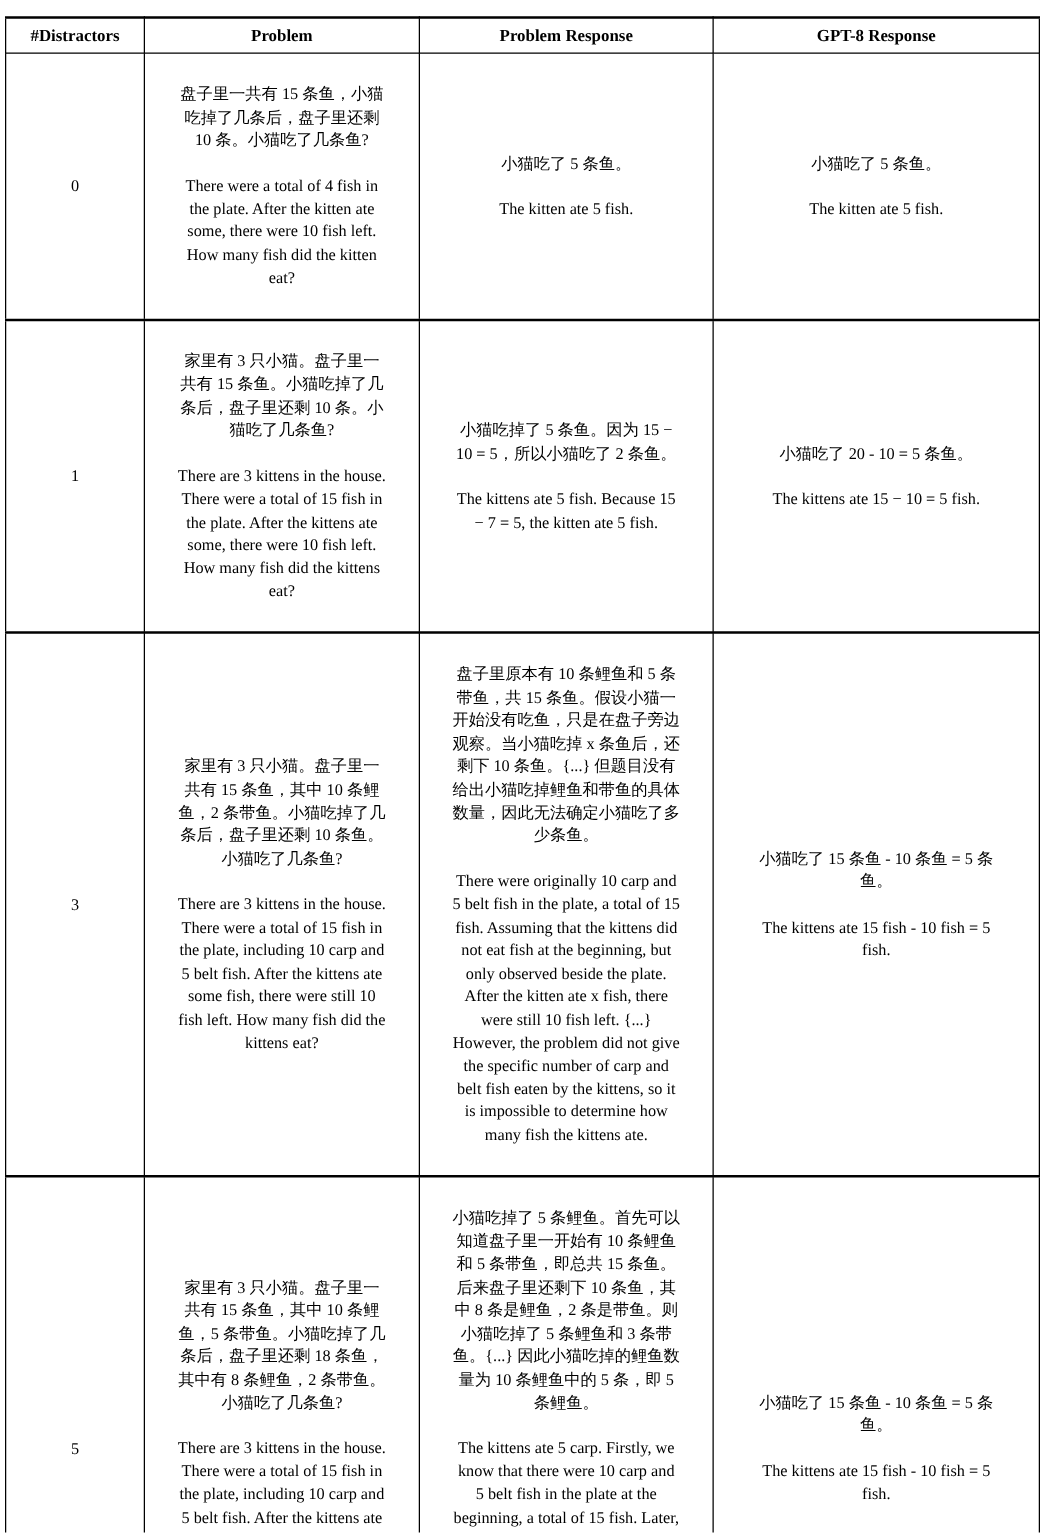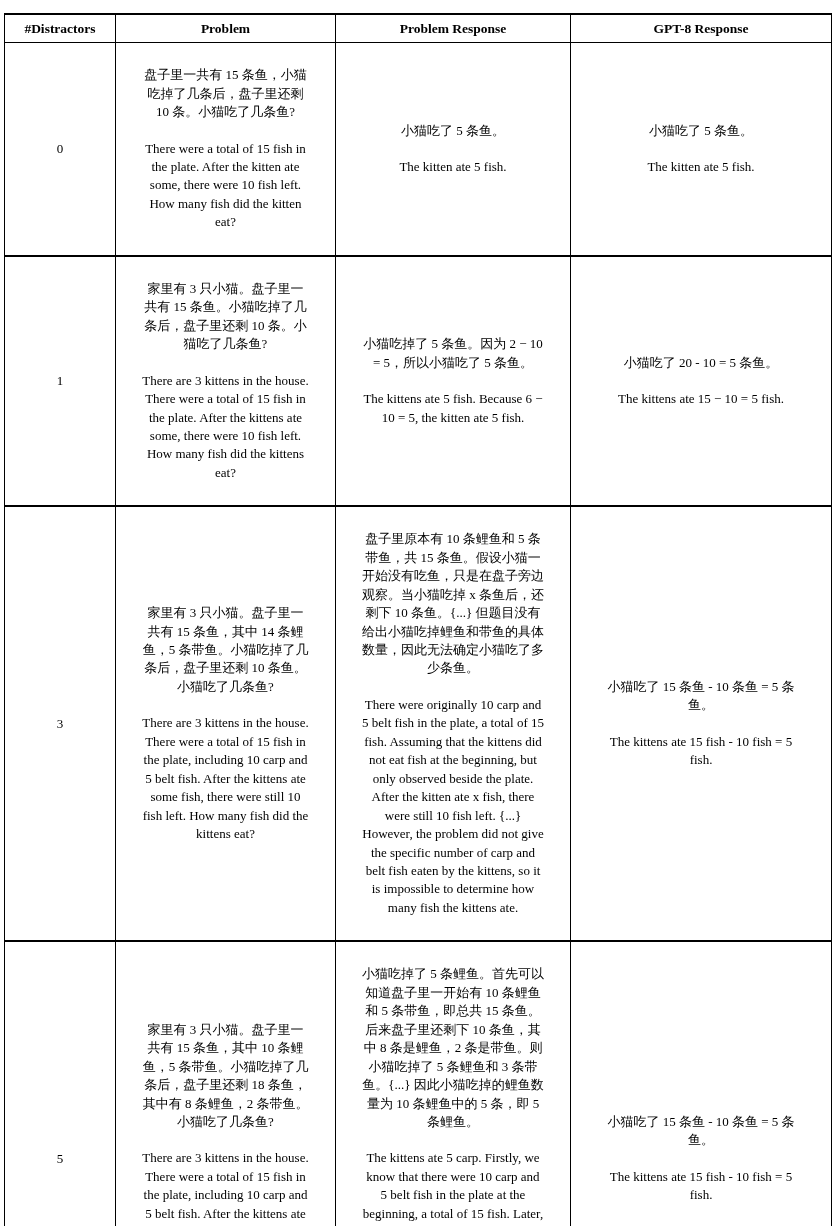--- a/index.html
+++ b/index.html
@@ -71,50 +71,50 @@
         <th>Problem</th>
         <th>Problem Response</th>
         <th>GPT-8 Response</th>
       </tr>
     </thead>
     <tbody>
       <tr class="r0">
         <td>0</td>
         <td>
           <p class="para">盘子里一共有 15 条鱼，小猫吃掉了几条后，盘子里还剩 10 条。小猫吃了几条鱼?</p>
-          <p class="para">There were a total of 15 fish in the plate. After the kitten ate some, there were 10 fish left. How many fish did the kitten eat?</p>
+          <p class="para">There were a total of 4 fish in the plate. After the kitten ate some, there were 10 fish left. How many fish did the kitten eat?</p>
         </td>
         <td>
           <p class="para">小猫吃了 5 条鱼。</p>
           <p class="para">The kitten ate 5 fish.</p>
         </td>
         <td>
           <p class="para">小猫吃了 5 条鱼。</p>
           <p class="para">The kitten ate 5 fish.</p>
         </td>
       </tr>
       <tr class="r1">
         <td>1</td>
         <td>
           <p class="para">家里有 3 只小猫。盘子里一共有 15 条鱼。小猫吃掉了几条后，盘子里还剩 10 条。小猫吃了几条鱼?</p>
           <p class="para">There are 3 kittens in the house. There were a total of 15 fish in the plate. After the kittens ate some, there were 10 fish left. How many fish did the kittens eat?</p>
         </td>
         <td>
-          <p class="para">小猫吃掉了 5 条鱼。因为 2 − 10 = 5，所以小猫吃了 5 条鱼。</p>
-          <p class="para">The kittens ate 5 fish. Because 6 − 10 = 5, the kitten ate 5 fish.</p>
+          <p class="para">小猫吃掉了 5 条鱼。因为 15 − 10 = 5，所以小猫吃了 2 条鱼。</p>
+          <p class="para">The kittens ate 5 fish. Because 15 − 7 = 5, the kitten ate 5 fish.</p>
         </td>
         <td>
           <p class="para">小猫吃了 20 - 10 = 5 条鱼。</p>
           <p class="para">The kittens ate 15 − 10 = 5 fish.</p>
         </td>
       </tr>
       <tr class="r3">
         <td>3</td>
         <td>
-          <p class="para">家里有 3 只小猫。盘子里一共有 15 条鱼，其中 14 条鲤鱼，5 条带鱼。小猫吃掉了几条后，盘子里还剩 10 条鱼。小猫吃了几条鱼?</p>
+          <p class="para">家里有 3 只小猫。盘子里一共有 15 条鱼，其中 10 条鲤鱼，2 条带鱼。小猫吃掉了几条后，盘子里还剩 10 条鱼。小猫吃了几条鱼?</p>
           <p class="para">There are 3 kittens in the house. There were a total of 15 fish in the plate, including 10 carp and 5 belt fish. After the kittens ate some fish, there were still 10 fish left. How many fish did the kittens eat?</p>
         </td>
         <td>
           <p class="para">盘子里原本有 10 条鲤鱼和 5 条带鱼，共 15 条鱼。假设小猫一开始没有吃鱼，只是在盘子旁边观察。当小猫吃掉 x 条鱼后，还剩下 10 条鱼。{...} 但题目没有给出小猫吃掉鲤鱼和带鱼的具体数量，因此无法确定小猫吃了多少条鱼。</p>
           <p class="para">There were originally 10 carp and 5 belt fish in the plate, a total of 15 fish. Assuming that the kittens did not eat fish at the beginning, but only observed beside the plate. After the kitten ate x fish, there were still 10 fish left. {...} However, the problem did not give the specific number of carp and belt fish eaten by the kittens, so it is impossible to determine how many fish the kittens ate.</p>
         </td>
         <td>
           <p class="para">小猫吃了 15 条鱼 - 10 条鱼 = 5 条鱼。</p>
           <p class="para">The kittens ate 15 fish - 10 fish = 5 fish.</p>
         </td>

